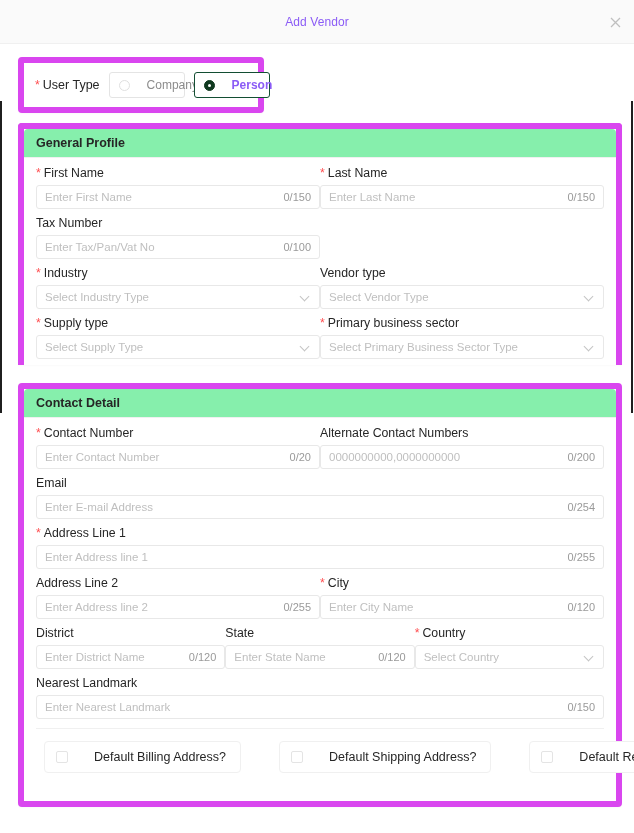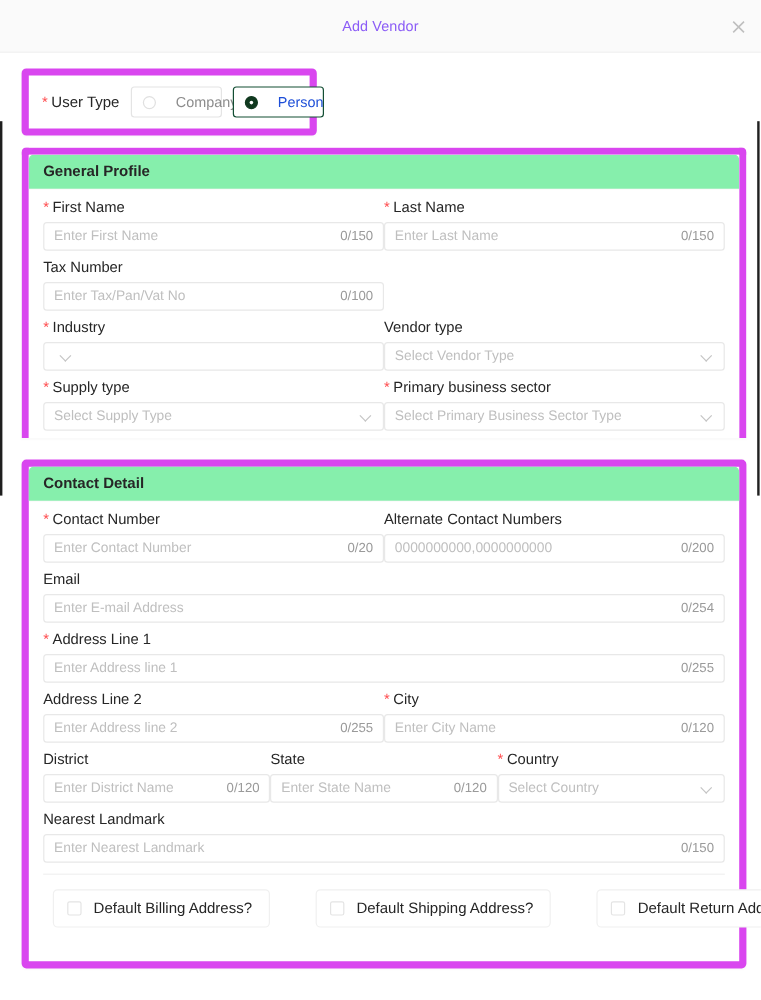--- a/index.html
+++ b/index.html
@@ -101,22 +101,22 @@
     align-items: center;
     gap: 17px;
     font-size: 12px;
     color: #8c8c8c;
     cursor: pointer;
     background: #fff;
     min-width: 76px;
   }
   .radio-pill.selected {
     border: 1.6px solid #134e33;
-    color: #1d4ed8;
-    font-weight: normal;
+    color: #8b5cf6;
+    font-weight: bold;
   }
   .radio-dot {
     width: 11px; height: 11px;
     border-radius: 50%;
     border: 1px solid #e0e0e0;
     background: #fff;
     flex: none;
     position: relative;
   }
   .radio-pill.selected .radio-dot {
@@ -192,21 +192,21 @@
     border-top: 1px solid #f0f0f0;
     margin: 9px 0 0 0;
   }
   .cb-row { display: flex; gap: 38px; padding: 12px 0 18px 8px; }
   .cb-pill {
     border: 1px solid #f0f0f0;
     border-radius: 4px;
     padding: 8px 14px 8px 11px;
     display: flex;
     align-items: center;
-    gap: 10px;
+    gap: 26px;
     font-size: 12.5px;
     color: #262626;
     cursor: pointer;
     background: #fff;
     white-space: nowrap;
   }
   .cb-box {
     width: 12px; height: 12px;
     border: 1px solid #e4e4e4;
     border-radius: 2px;
@@ -303,20 +303,21 @@
         </div>
         <div class="field"></div>
       </div>
 
       <div class="row">
         <div class="field">
           <div class="lbl">
             <span class="req">*</span><span>Industry</span>
           </div>
           <div class="inp sel">
+            <span class="ph">Select Industry Type</span>
             <span class="chev"></span>
           </div>
         </div>
         <div class="field">
           <div class="lbl">Vendor type</div>
           <div class="inp sel">
             <span class="ph">Select Vendor Type</span>
             <span class="chev"></span>
           </div>
         </div>

